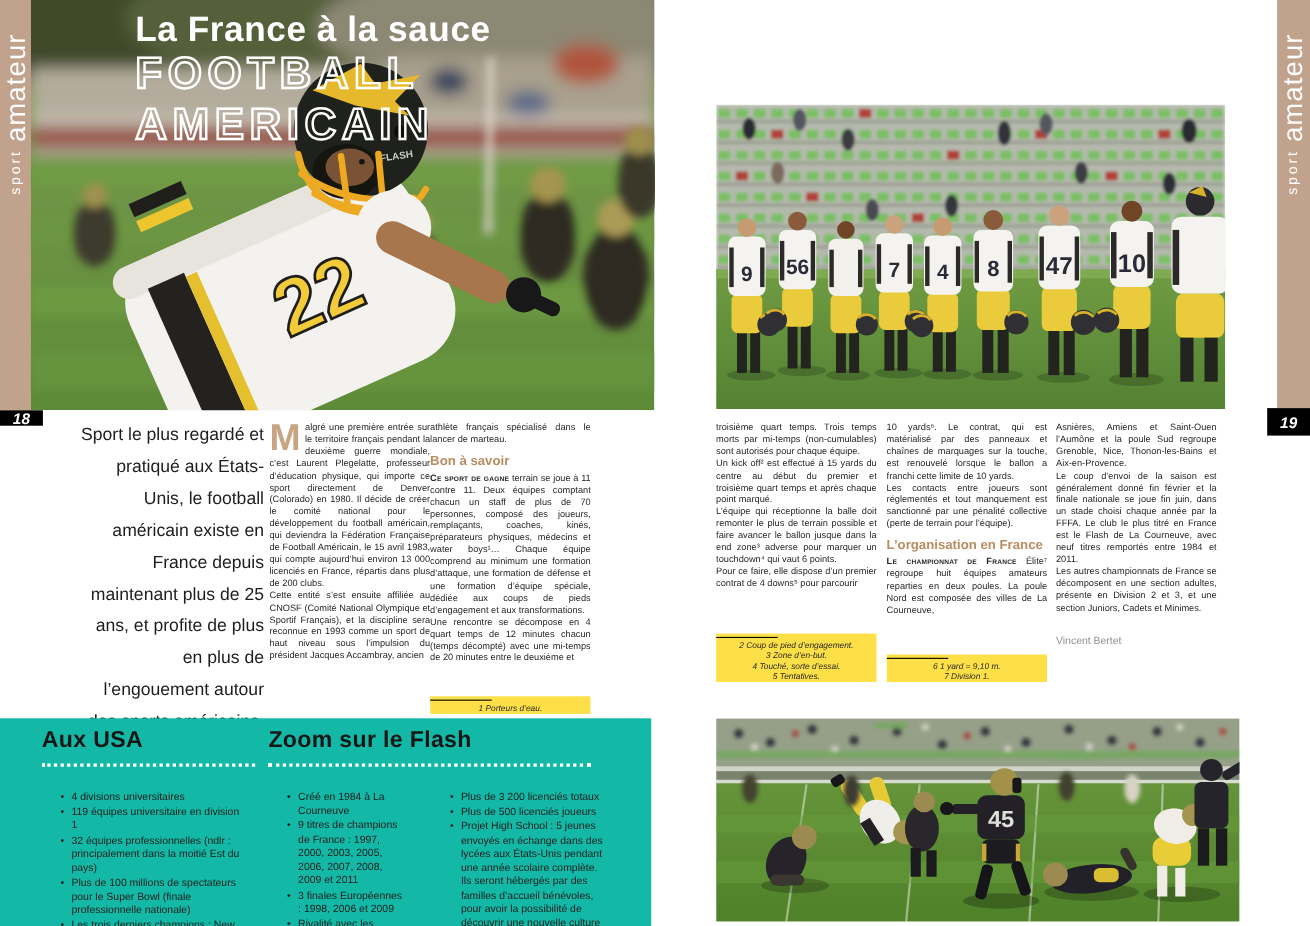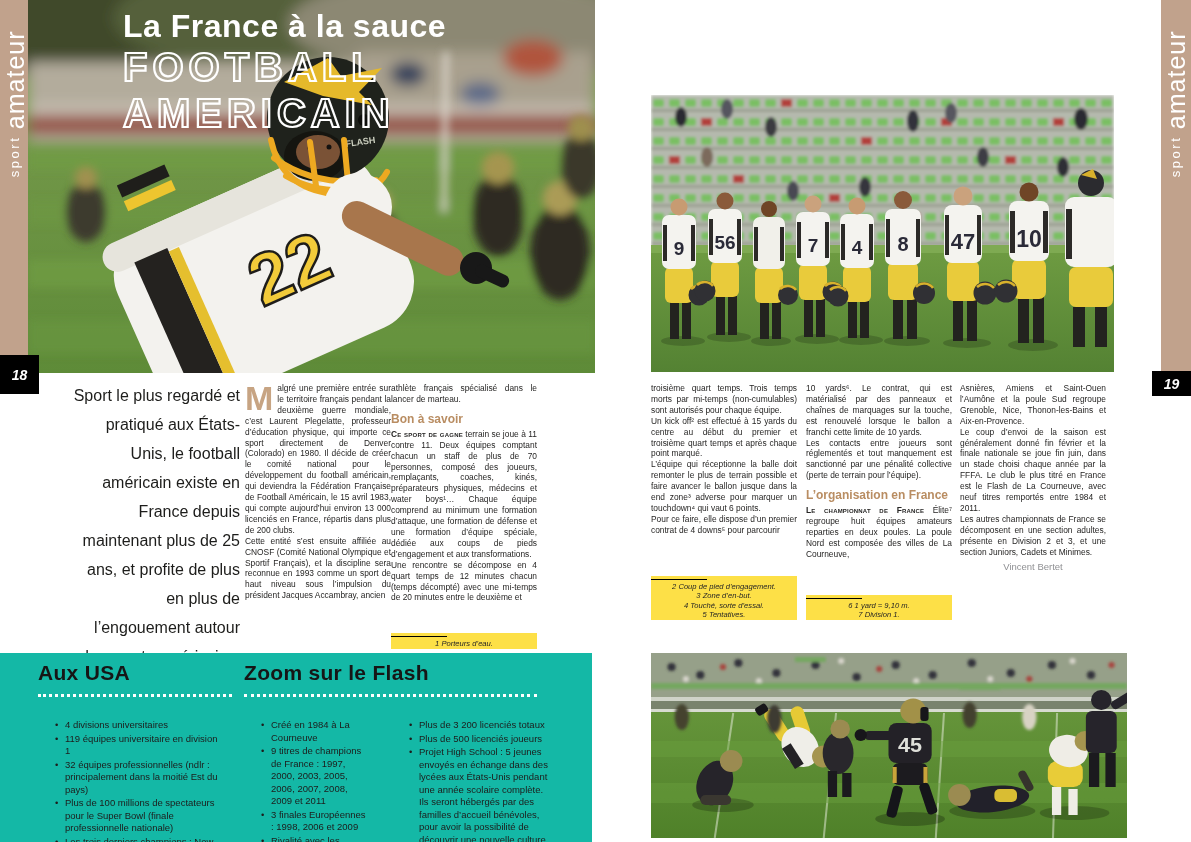--- a/index.html
+++ b/index.html
@@ -11,21 +11,21 @@
   .strip-right{left:1161px;height:371px;}
   .vlabel{position:absolute;left:50%;transform:translateX(-50%) ;top:30px;height:330px;
           writing-mode:vertical-rl;color:#fff;white-space:nowrap;display:flex;align-items:center;}
   .vlabel-inner{writing-mode:vertical-rl;transform:rotate(180deg);}
   .vlabel .sp{font-size:13px;letter-spacing:2.5px;}
   .vlabel .am{font-size:25px;letter-spacing:1px;margin-inline-start:7px;}
 
   
   .pgbox{position:absolute;background:#000;color:#fff;font-weight:bold;font-style:italic;
          font-size:14px;display:flex;align-items:center;justify-content:center;}
-  .pg18{left:0;top:355px;width:39px;height:39px;}
+  .pg18{left:0;top:373px;width:39px;height:14px;}
   .pg19{left:1152px;top:371px;width:39px;height:25px;}
 
   
   .photo{position:absolute;overflow:hidden;}
   .hero{left:28px;top:0;width:567px;height:373px;}
   .lineup{left:651px;top:95px;width:463px;height:277px;}
   .action{left:651px;top:653px;width:476px;height:185px;}
   .photo svg{display:block;width:100%;height:100%;}
 
   
@@ -47,21 +47,21 @@
   .c2{left:391px;top:383px;height:266px;}
   .c3{left:651px;top:383px;height:237px;}
   .c4{left:806px;top:383px;height:237px;}
   .c5{left:960px;top:383px;height:237px;}
   .dcap{float:left;font-size:34px;line-height:29px;font-weight:700;color:#c7a483;margin:1px 4px 0 0;}
   .col-head{color:#b98d62;font-weight:700;font-size:12px;line-height:13px;margin:8px 0 3px;text-align:left;}
   .lead{font-variant:small-caps;font-weight:700;letter-spacing:.2px;}
   .fn{position:absolute;bottom:0;left:0;right:0;background:#fde047;padding-top:3px;text-align:center;font-style:italic;}
   .fn-rule{width:56px;border-top:1px solid #000;margin-bottom:2px;}
   .fn p{font-size:7.6px;line-height:9.6px;}
-  .byline{margin-top:4px;text-align:center;color:#8f9093;font-size:9.5px;}
+  .byline{margin-top:20px;text-align:left;color:#8f9093;font-size:9.5px;}
 
   
   .panel{position:absolute;left:0;top:653px;width:592px;height:189px;background:#14b8a6;}
   .ph{position:absolute;top:8px;font-size:21px;font-weight:800;color:#161616;letter-spacing:.3px;}
   .ph-usa{left:38px;} .ph-flash{left:244px;}
   .dots{position:absolute;top:41px;height:0;border-bottom:3px dotted #fff;}
   .dots-usa{left:38px;width:194px;} .dots-flash{left:244px;width:293px;}
   .plist{position:absolute;top:50px;font-size:9.5px;line-height:12.5px;color:#1d1c1b;}
   .plist ul{margin:16px;padding:0;list-style:none;}
   .plist li{position:relative;padding-left:11px;margin-bottom:1px;}

